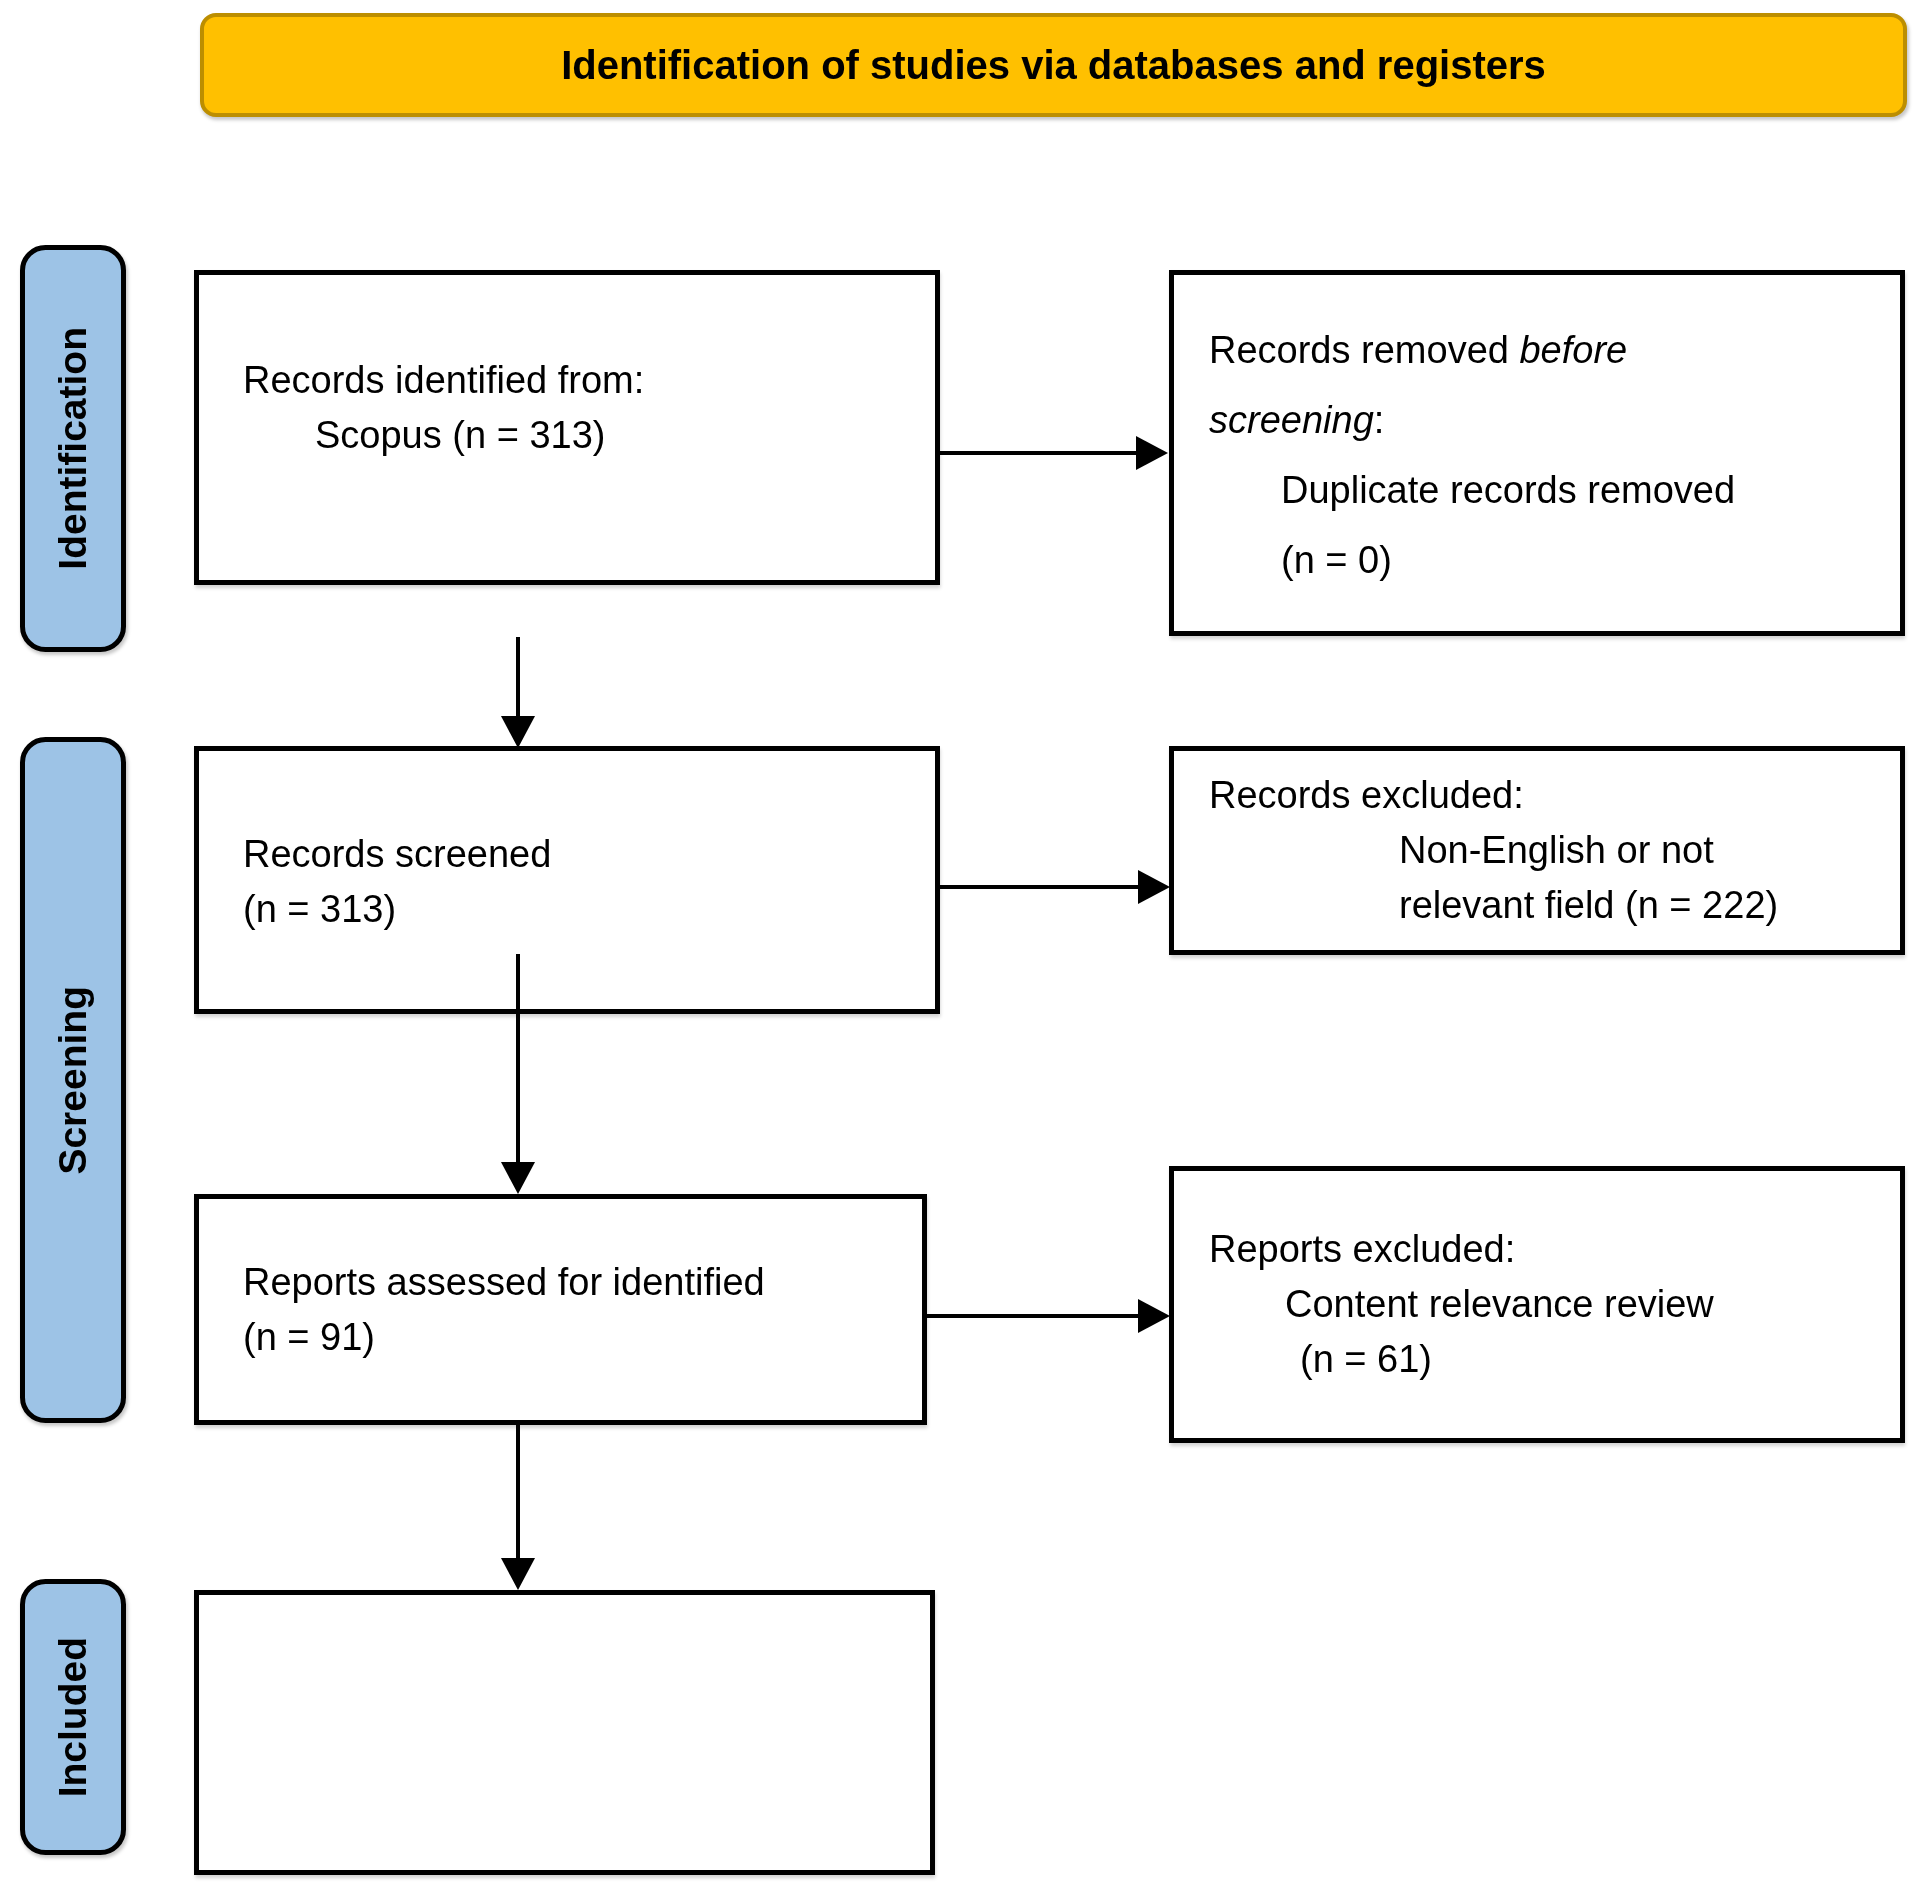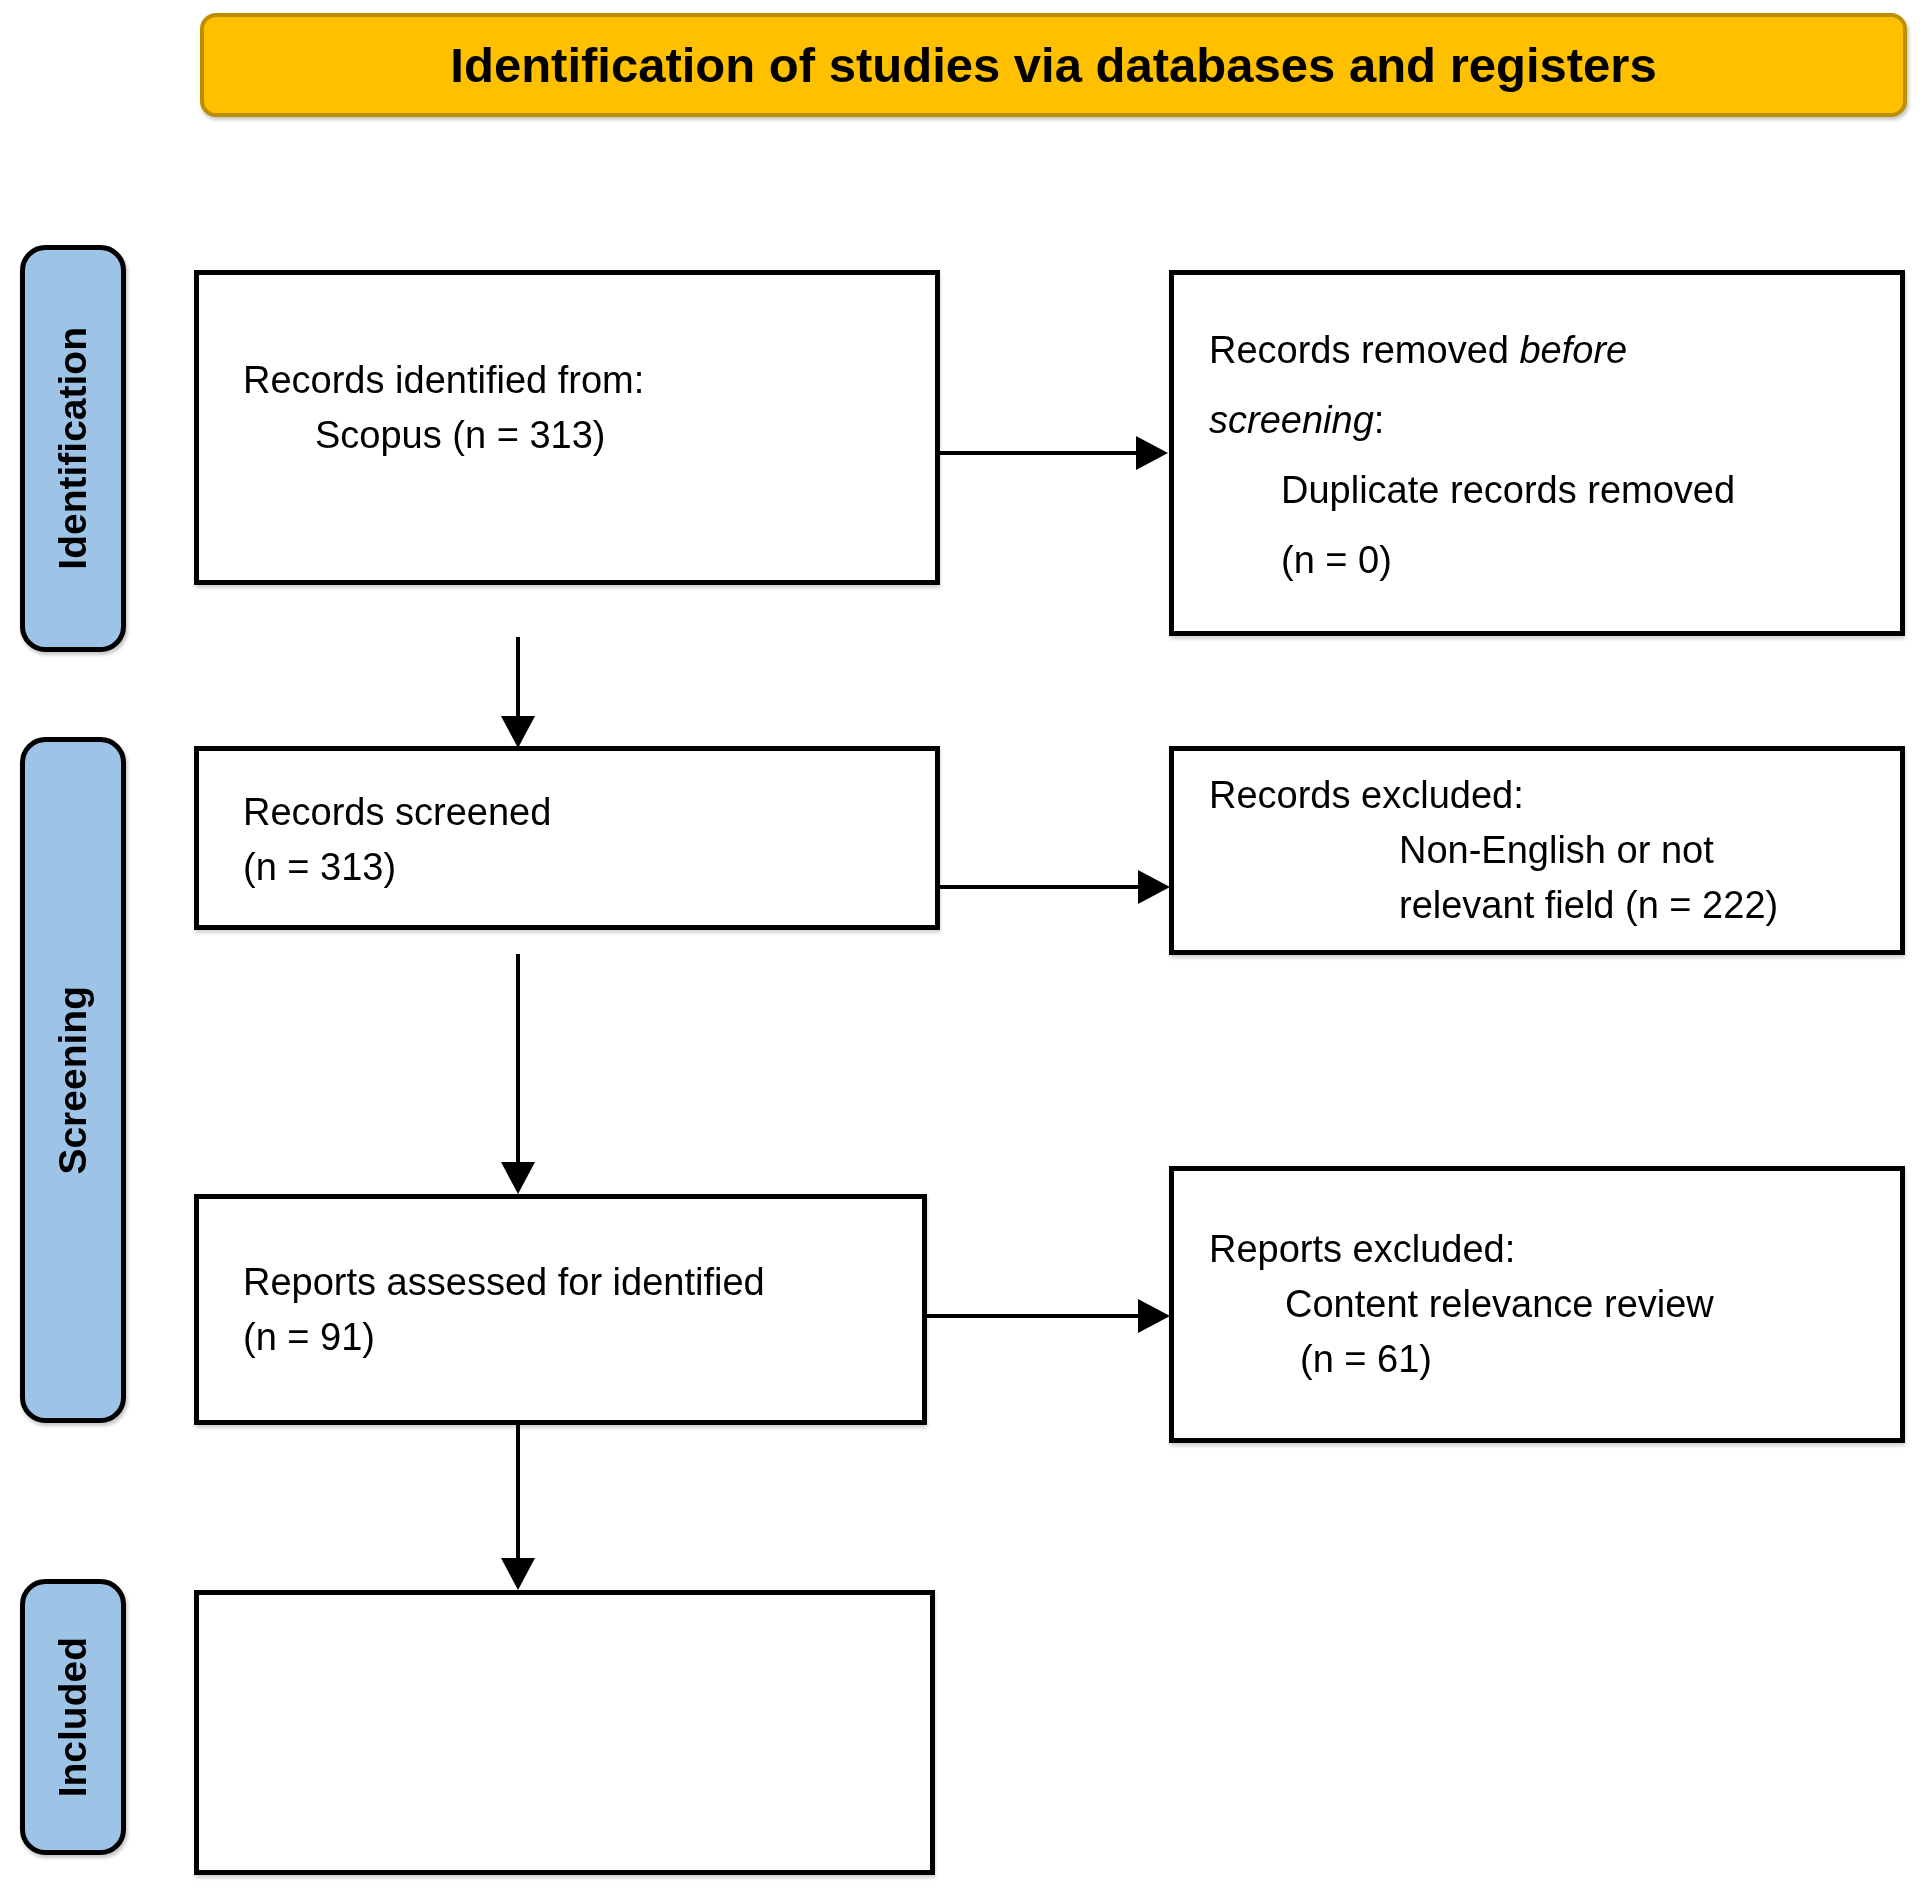--- a/index.html
+++ b/index.html
@@ -25,21 +25,21 @@
     background: #FFC000;
     border: 4.9px solid #BC8E00;
     border-radius: 16px;
     box-sizing: border-box;
     display: flex;
     align-items: center;
     justify-content: center;
     box-shadow: 1.2px 3px 3.6px rgba(0,0,0,0.22);
   }
   .banner .banner-title {
-    font-size: 49px;
+    font-size: 40px;
     font-weight: bold;
     text-align: center;
   }
 
   
   .stage {
     position: absolute;
     left: 20px;
     width: 106px;
     background: #9DC3E6;
@@ -77,21 +77,21 @@
   }
   .fbox .line { white-space: nowrap; }
   .ind1 { margin-left: 72px; }
   .ind2 { margin-left: 190px; }
   .ind3 { margin-left: 76px; }
   .ind4 { margin-left: 91px; }
   .it   { font-style: italic; }
 
   #box-records-identified { left: 194px;  top: 270px;  width: 746px; height: 315px; padding: 0 18px 40px 44px; }
   #box-records-removed    { left: 1169px; top: 270px;  width: 736px; height: 366px; padding: 4px 18px 0 35px; gap: 15px; }
-  #box-records-screened   { left: 194px;  top: 746px; width: 746px; height: 184px; padding: 4px 18px 0 44px; }
+  #box-records-screened   { left: 194px;  top: 746px; width: 746px; height: 268px; padding: 4px 18px 0 44px; }
   #box-records-excluded   { left: 1169px; top: 746px; width: 736px; height: 209px; padding: 0 18px 0 35px; }
   #box-reports-assessed   { left: 194px;  top: 1194px; width: 733px; height: 231px; padding: 0 18px 0 44px; }
   #box-reports-excluded   { left: 1169px; top: 1166px; width: 736px; height: 277px; padding: 0 18px 0 35px; }
   #box-studies-included   { left: 194px;  top: 1590px; width: 741px; height: 285px; padding: 0 18px 0 44px; }
 
   
   .hline, .vline { position: absolute; background: #000000; }
   .hline { height: 3.6px; }
   .vline { width: 3.6px; }
   .head-right {

